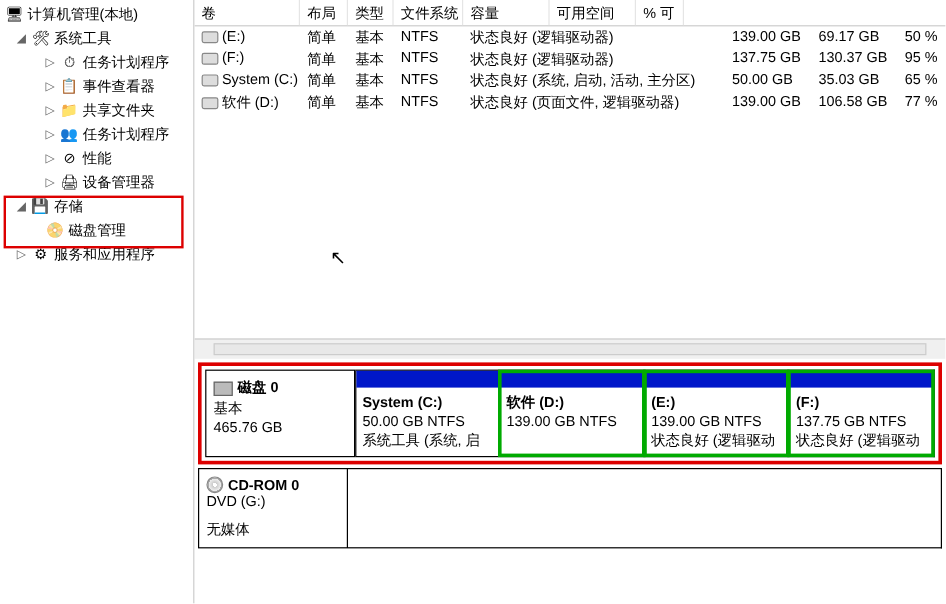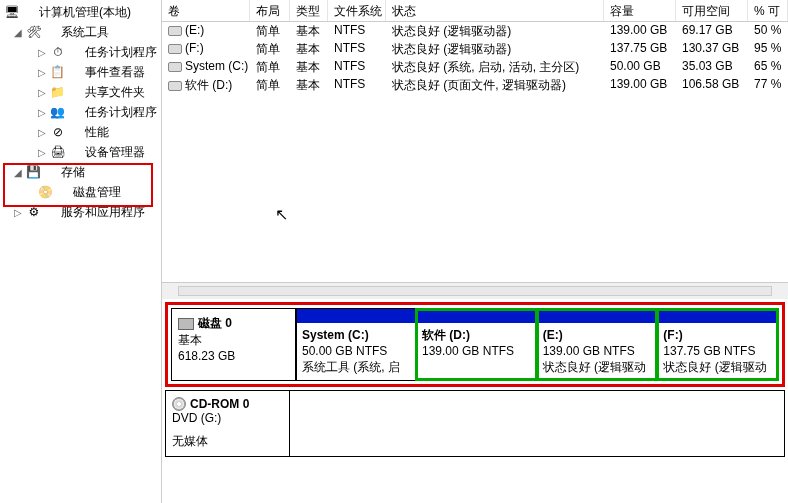--- a/index.html
+++ b/index.html
@@ -4,21 +4,21 @@
 <style>
 * { box-sizing: border-box; margin: 0; padding: 0; }
 body { font-family: "Microsoft YaHei", SimSun, Arial, sans-serif; font-size: 12px; color: #000; background: #fff; width: 788px; height: 503px; overflow: hidden; }
 .container { display: flex; width: 788px; height: 503px; }
 .sidebar { width: 184px; height: 503px; border-right: 1px solid #ccc; padding: 2px 0; background: #fff; position: relative; }
 .main { flex: 1; display: flex; flex-direction: column; height: 503px; }
 .tree-item { display: flex; align-items: center; height: 20px; padding-left: 4px; cursor: default; }
 .tree-item.child { padding-left: 38px; }
 .tree-item .arrow { width: 12px; display: inline-block; color: #666; font-size: 10px; }
 .tree-item .icon { width: 16px; height: 16px; display: inline-flex; align-items: center; justify-content: center; margin-right: 3px; font-size: 12px; }
-.tree-item .label { white-space: nowrap; margin-left: 16px; }
+.tree-item .label { white-space: nowrap; }
 .storage-box { position: absolute; left: 3px; top: 163px; width: 150px; height: 44px; border: 2px solid #d00; pointer-events: none; }
 .table-head { display: flex; height: 22px; border-bottom: 1px solid #ccc; background: #fff; }
 .th { border-right: 1px solid #e5e5e5; padding: 3px 6px; font-size: 12px; white-space: nowrap; overflow: hidden; }
 .table-body { flex: 0 0 auto; height: 260px; overflow: hidden; }
 .tr { display: flex; height: 18px; }
 .td { padding: 1px 6px; font-size: 12px; white-space: nowrap; overflow: hidden; }
 .vol-icon { display:inline-block; width:14px; height:10px; background:#ddd; border:1px solid #888; border-radius:2px; margin-right:3px; vertical-align:middle; }
 .scrollbar { height: 17px; background: #f0f0f0; border-top: 1px solid #ccc; display:flex; align-items:center; justify-content:center; }
 .scrollbar .track { width: 95%; height: 10px; background: #e8e8e8; border:1px solid #ccc; position:relative; }
 .disk-area { flex:1; overflow:hidden; }
@@ -98,21 +98,20 @@
     </div>
     <div class="storage-box"></div>
   </div>
 
   <div class="main">
     <div class="table-head" id="thead">
         <div class="th c0">卷</div>
         <div class="th c1">布局</div>
         <div class="th c2">类型</div>
         <div class="th c3">文件系统</div>
-        <div class="th c4">状态</div>
         <div class="th c5">容量</div>
         <div class="th c6">可用空间</div>
         <div class="th c7">% 可</div>
       </div>
     <div class="table-body" id="tbody">
         <div class="tr">
           <div class="td c0"><span class="vol-icon"></span>(E:)</div>
           <div class="td c1">简单</div>
           <div class="td c2">基本</div>
           <div class="td c3">NTFS</div>
@@ -157,21 +156,21 @@
       </div>
 
     <div class="disk-area">
       <div class="disk-row highlighted">
         <div class="disk-label-cell">
           <div class="hdr">
               <span class="disk-ico"></span>
               <span>磁盘 0</span>
             </div>
           <div>基本</div>
-          <div>618.23 GB</div>
+          <div>465.76 GB</div>
         </div>
         <div class="parts" id="parts0">
             <div class="part" style="flex: 0 0 120px;">
               <div class="bar"></div>
               <div class="body">
                 <div class="name">System  (C:)</div>
                 <div>50.00 GB NTFS</div>
                 <div>系统工具 (系统, 启</div>
               </div>
             </div>

